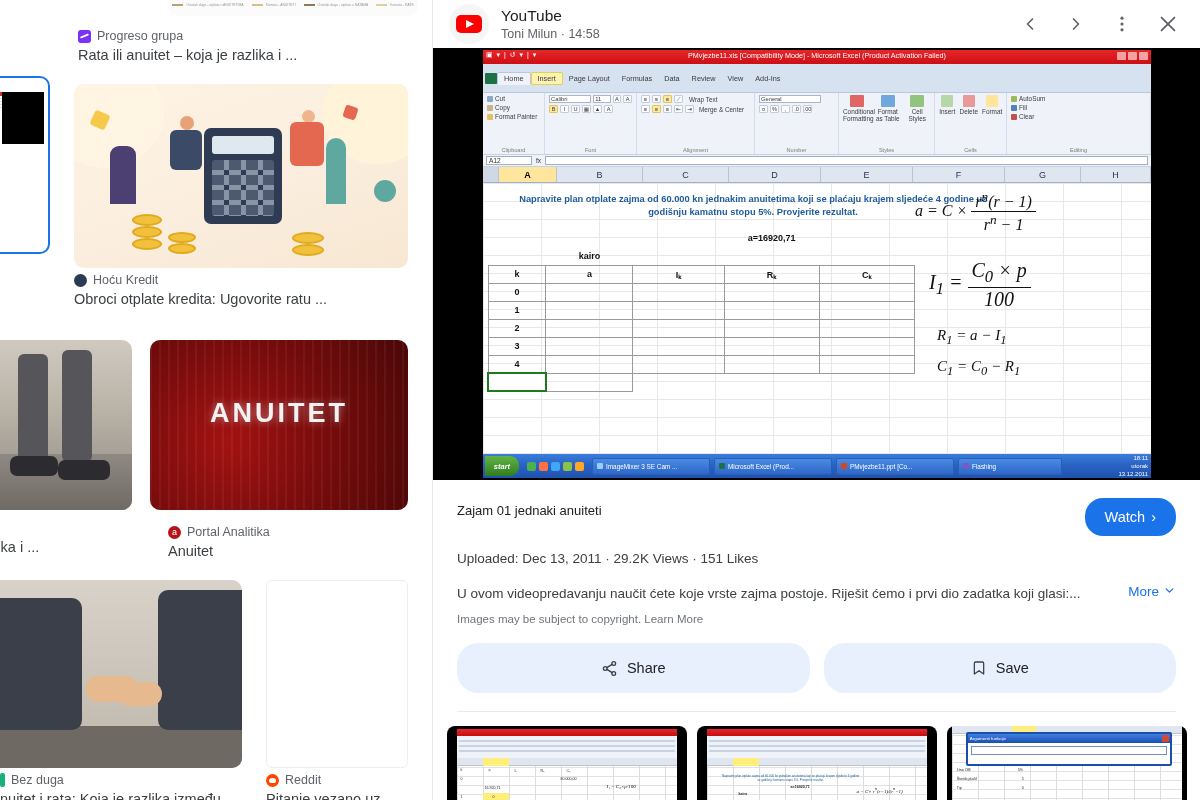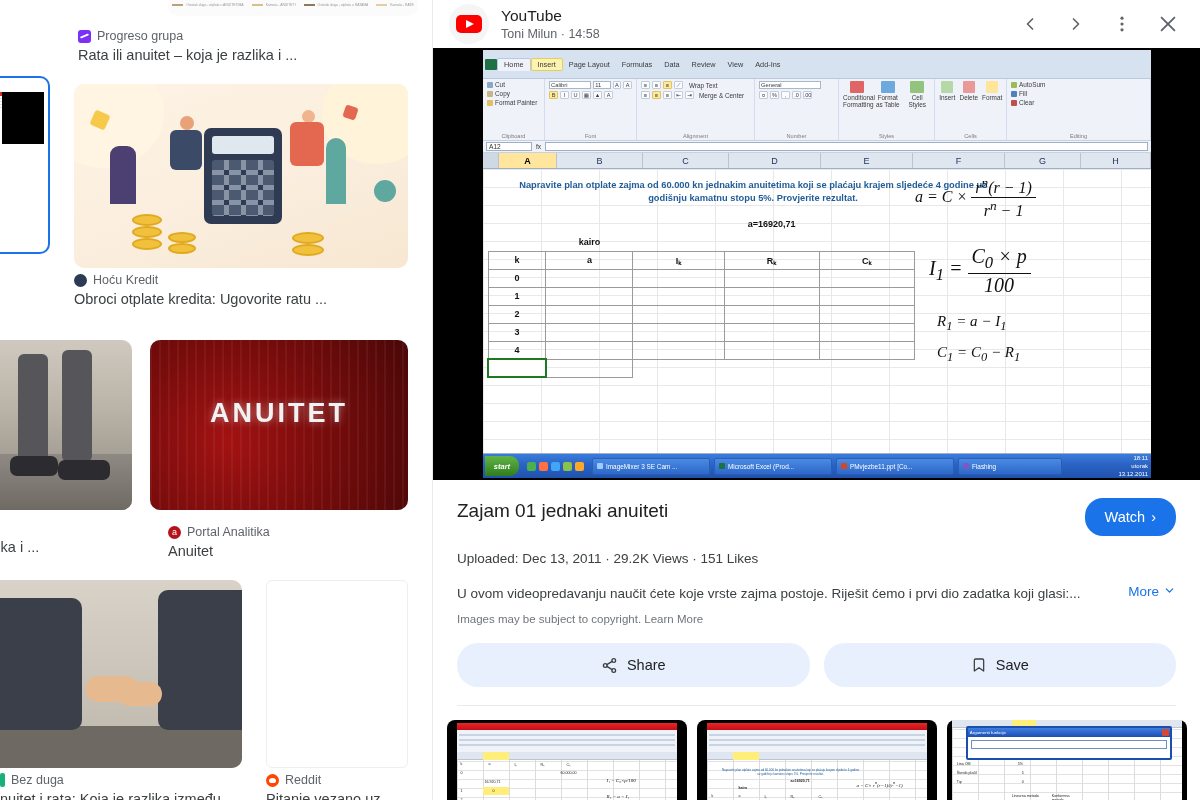--- a/index.html
+++ b/index.html
@@ -157,30 +157,30 @@
   .tb-quick { display:flex; gap:3px; padding:0 4px; }
   .tb-quick i{ width:9px; height:9px; border-radius:2px; display:block;}
   .tb-item{ height:17px; background:linear-gradient(180deg,#4a8ae4,#2d68c8); border:1px solid #2a5fb5; border-radius:2px; color:#fff; font-size:6.4px; display:flex; align-items:center; gap:3px; padding:0 4px; white-space:nowrap; overflow:hidden;}
   .tb-tray{ margin-left:auto; color:#fff; font-size:6px; padding-right:3px; text-align:right; line-height:8px;}
 
   .lens-btn { position:absolute; left:18px; top:428px; width:30px; height:30px; border-radius:50%; background:rgba(0,0,0,.55); display:flex; align-items:center; justify-content:center; }
 
   
   .info { padding:18px 24px 0 24px; }
   .info-top { display:flex; align-items:flex-start; gap:16px;}
-  .vid-title { font-size:19px; color:#202124; line-height:25px; flex:1;}
+  .vid-title { font-size:13px; color:#202124; line-height:25px; flex:1;}
   .watch-btn { flex:none; background:#1a73e8; color:#fff; border:none; border-radius:18px; height:38px; padding:0 20px; font-size:14.5px; display:flex; align-items:center; gap:6px; cursor:pointer; font-family:"Liberation Sans", sans-serif;}
   .meta-line { margin-top:14px; font-size:13.5px; color:#3c4043; line-height:18px;}
   .desc-row { margin-top:16px; display:flex; align-items:flex-start; gap:12px;}
   .desc { flex:1; font-size:13.5px; color:#3c4043; line-height:19px; white-space:nowrap; overflow:hidden; text-overflow:ellipsis;}
   .more { color:#1a73e8; font-size:13.5px; white-space:nowrap; display:flex; gap:4px; cursor:pointer;}
   .copy-note { margin-top:10px; font-size:11.5px; color:#70757a;}
   .copy-note a{ color:#70757a; text-decoration:none;}
   .actions { display:flex; gap:14px; margin-top:18px;}
-  .act-btn { flex:1; height:44px; border-radius:21px; background:#e8f0fe; display:flex; align-items:center; justify-content:center; gap:9px; font-size:14.5px; color:#202124; cursor:pointer;}
+  .act-btn { flex:1; height:50px; border-radius:21px; background:#e8f0fe; display:flex; align-items:center; justify-content:center; gap:9px; font-size:14.5px; color:#202124; cursor:pointer;}
   .divider { margin-top:18px; height:1px; background:#e8eaed;}
 
   
   .strip { display:flex; gap:10px; padding:14px 24px 0 14px;}
   .strip-card { width:240px; height:105px; border-radius:8px; overflow:hidden; background:#000; position:relative; flex:none;}
   .mini { position:absolute; inset:0; }
   .mini-title { position:absolute; left:4%; right:4%; top:3px; height:7px; background:linear-gradient(180deg,#e8262b,#c40d12);}
   .mini-ribbon { position:absolute; left:4%; right:4%; top:10px; height:22px; background:#eff3f9; }
   .mini-ribbon .rl{ position:absolute; left:2px; right:2px; height:1.6px; background:#c9d4e3;}
   .mini-sheet { position:absolute; left:4%; right:4%; top:32px; bottom:2px; background:#fff;}
@@ -363,20 +363,29 @@
               <line x1="19" y1="5" x2="5" y2="19"></line>
             </svg>
         </div>
       </div>
     </div>
 
     <div class="video-box">
       <div class="xl">
         <div class="xl-frame">
 
+          <div class="xl-title">
+            <span class="xl-qat">▣ ▾ | ↺ ▾ | ▾</span>
+            <span class="t">PMvjezbe11.xls  [Compatibility Mode]  -  Microsoft Excel (Product Activation Failed)</span>
+            <span class="xl-winbtns">
+                <i></i>
+                <i></i>
+                <i></i>
+              </span>
+          </div>
 
           <div class="xl-ribbon-tabs">
             <span class="file">&nbsp;&nbsp;</span>
             <span class="tab active">Home</span>
             <span class="tab hover">Insert</span>
             <span class="tab">Page Layout</span>
             <span class="tab">Formulas</span>
             <span class="tab">Data</span>
             <span class="tab">Review</span>
             <span class="tab">View</span>

